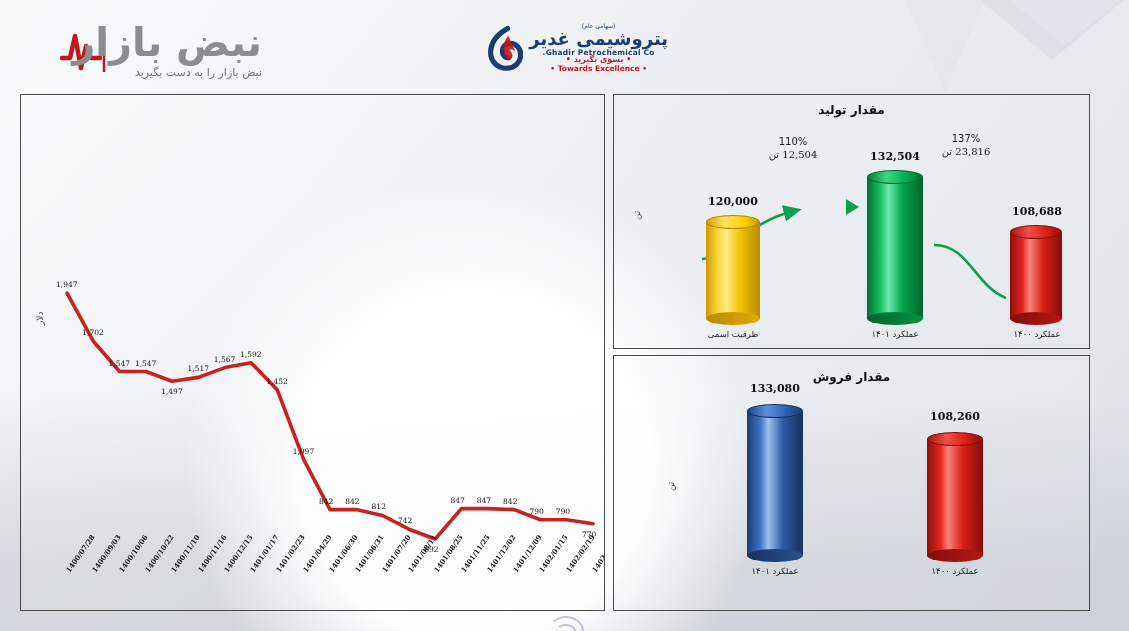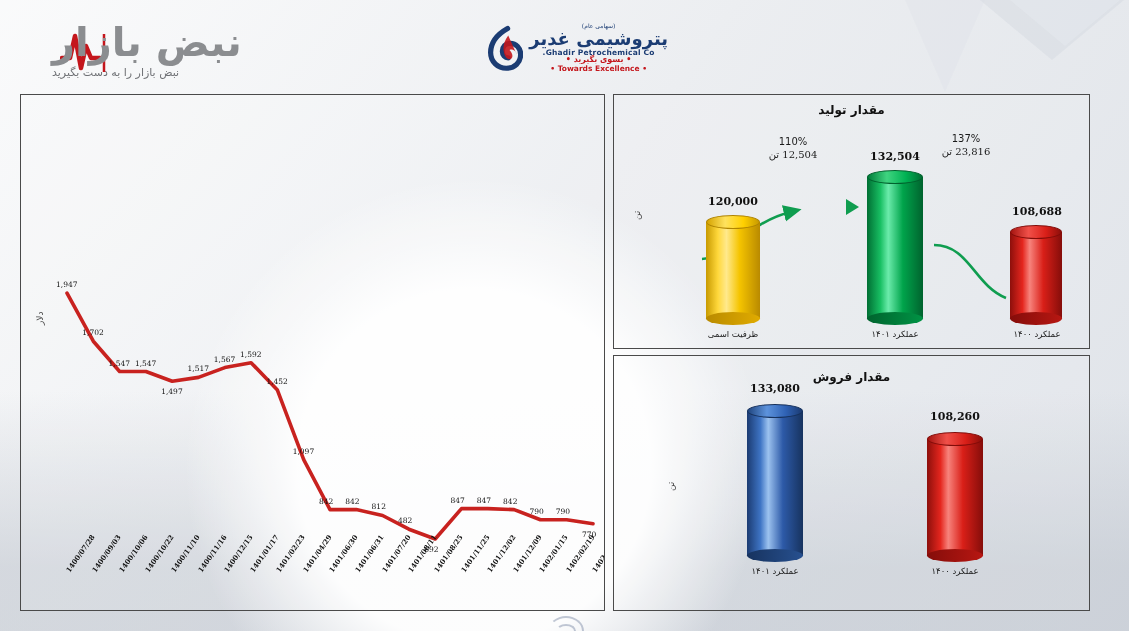--- a/index.html
+++ b/index.html
@@ -27,21 +27,21 @@
       radial-gradient(circle at 42% 74%, rgba(255,255,255,.95) 0 22%, rgba(255,255,255,0) 36%),
       linear-gradient(to top, rgba(190,196,205,.55) 0 10%, rgba(190,196,205,0) 38%);
   }
   .chev {
     position:absolute; top:0; width:0; height:0; opacity:.5;
   }
 
   
   #topbar { position:absolute; left:0; top:0; width:1129px; height:92px; }
 
-  #pulse-logo { position:absolute; left:52px; top:22px; width:210px; height:66px; text-align:left; }
+  #pulse-logo { position:absolute; left:52px; top:22px; width:210px; height:66px; text-align:right; }
   .pulse-word {
     font-size: 40px; font-weight: 700; color:#8b8d90; letter-spacing:-2px;
     direction: rtl; line-height: 1; position:relative; white-space:nowrap;
   }
   .pulse-tag { font-size: 11px; color:#6f7175; direction: rtl; margin-top:4px; white-space:nowrap; }
   .ecg {
     position:absolute; left:8px; top:6px;
   }
 
   #ghadir-logo { position:absolute; left:488px; top:8px; width:180px; height:80px; display:flex; align-items:center; gap:6px; }
@@ -170,21 +170,21 @@
       <div class="pt-label" style="left: 113.9px; top: 263.519px;">1,547</div>
       <div class="pt-label" style="left: 140.2px; top: 292.312px;">1,497</div>
       <div class="pt-label" style="left: 166.5px; top: 269.394px;">1,517</div>
       <div class="pt-label" style="left: 192.8px; top: 259.601px;">1,567</div>
       <div class="pt-label" style="left: 219.1px; top: 254.705px;">1,592</div>
       <div class="pt-label" style="left: 245.4px; top: 282.126px;">1,452</div>
       <div class="pt-label" style="left: 271.7px; top: 351.657px;">1,097</div>
       <div class="pt-label" style="left: 298px; top: 401.601px;">842</div>
       <div class="pt-label" style="left: 324.3px; top: 401.601px;">842</div>
       <div class="pt-label" style="left: 350.6px; top: 407.477px;">812</div>
-      <div class="pt-label" style="left: 376.9px; top: 421.188px;">482</div>
+      <div class="pt-label" style="left: 376.9px; top: 421.188px;">742</div>
       <div class="pt-label" style="left: 403.2px; top: 449.981px;">692</div>
       <div class="pt-label" style="left: 429.5px; top: 400.622px;">847</div>
       <div class="pt-label" style="left: 455.8px; top: 400.622px;">847</div>
       <div class="pt-label" style="left: 482.1px; top: 401.601px;">842</div>
       <div class="pt-label" style="left: 508.4px; top: 411.786px;">790</div>
       <div class="pt-label" style="left: 534.7px; top: 411.786px;">790</div>
       <div class="pt-label" style="left: 561px; top: 434.703px;">770</div>
     </div>
   <div id="line-x-labels">
       <div class="x-label" style="left: 43px; top: 474px;">1400/07/28</div>

